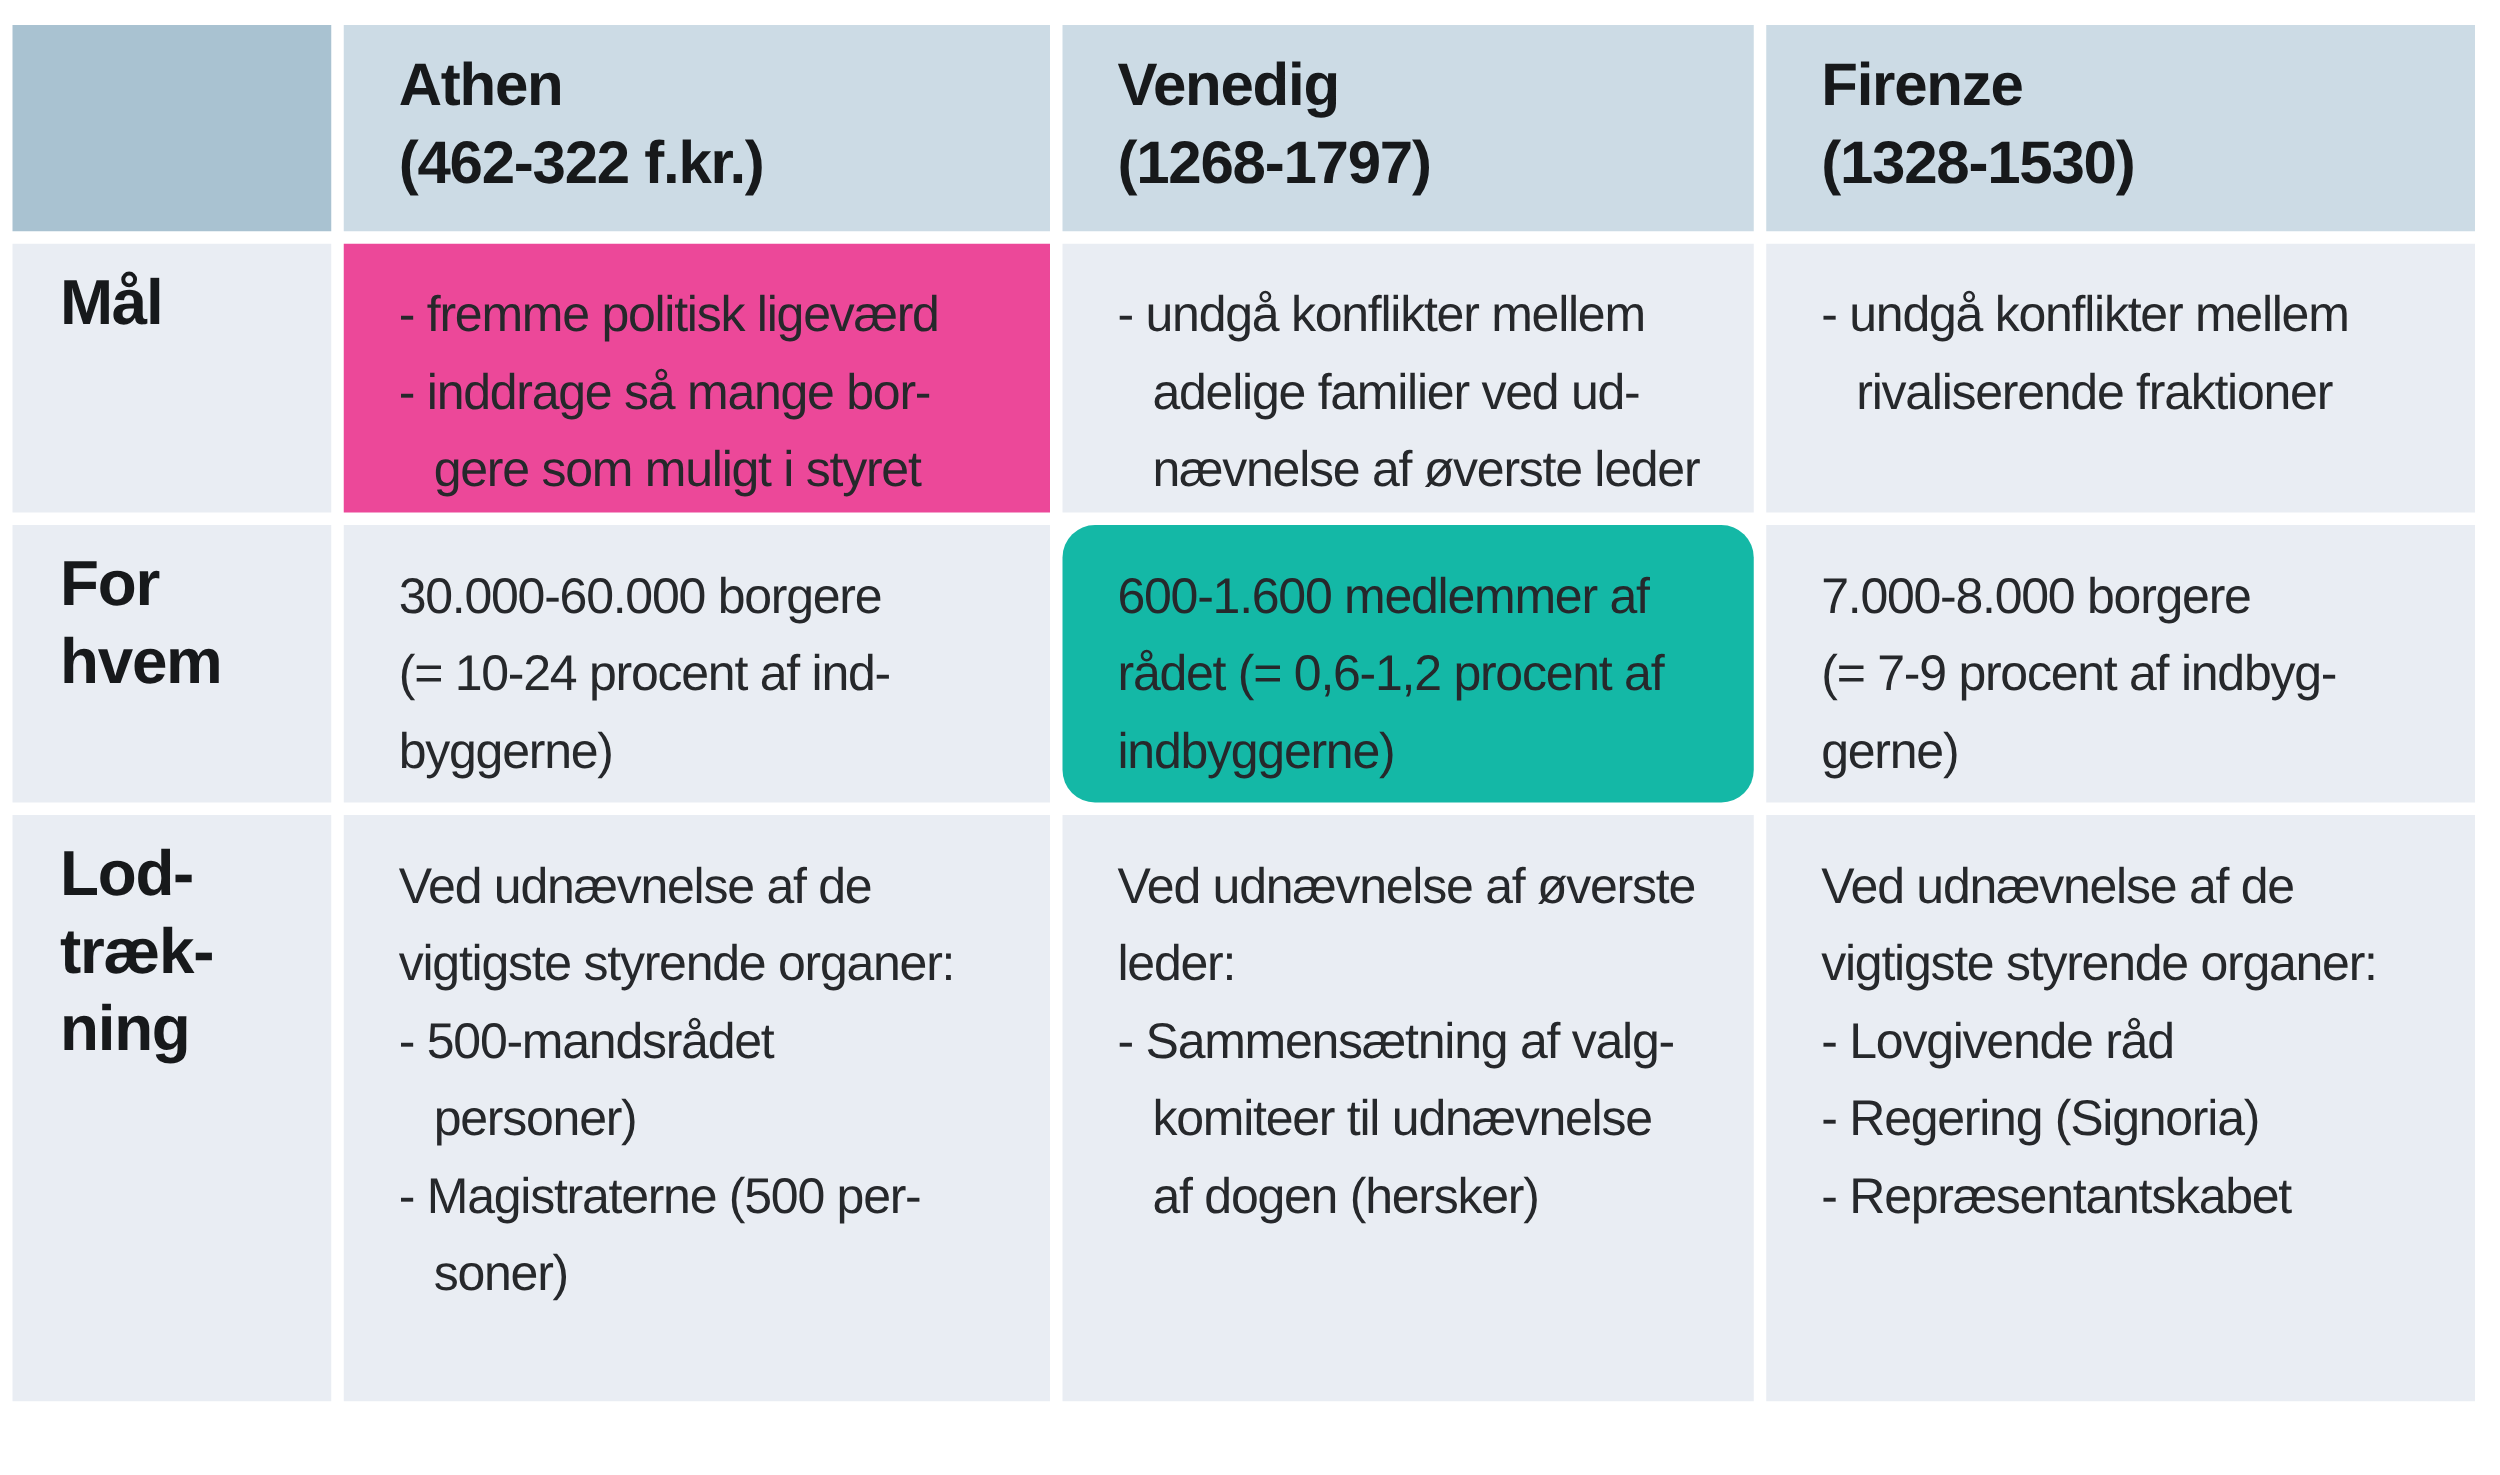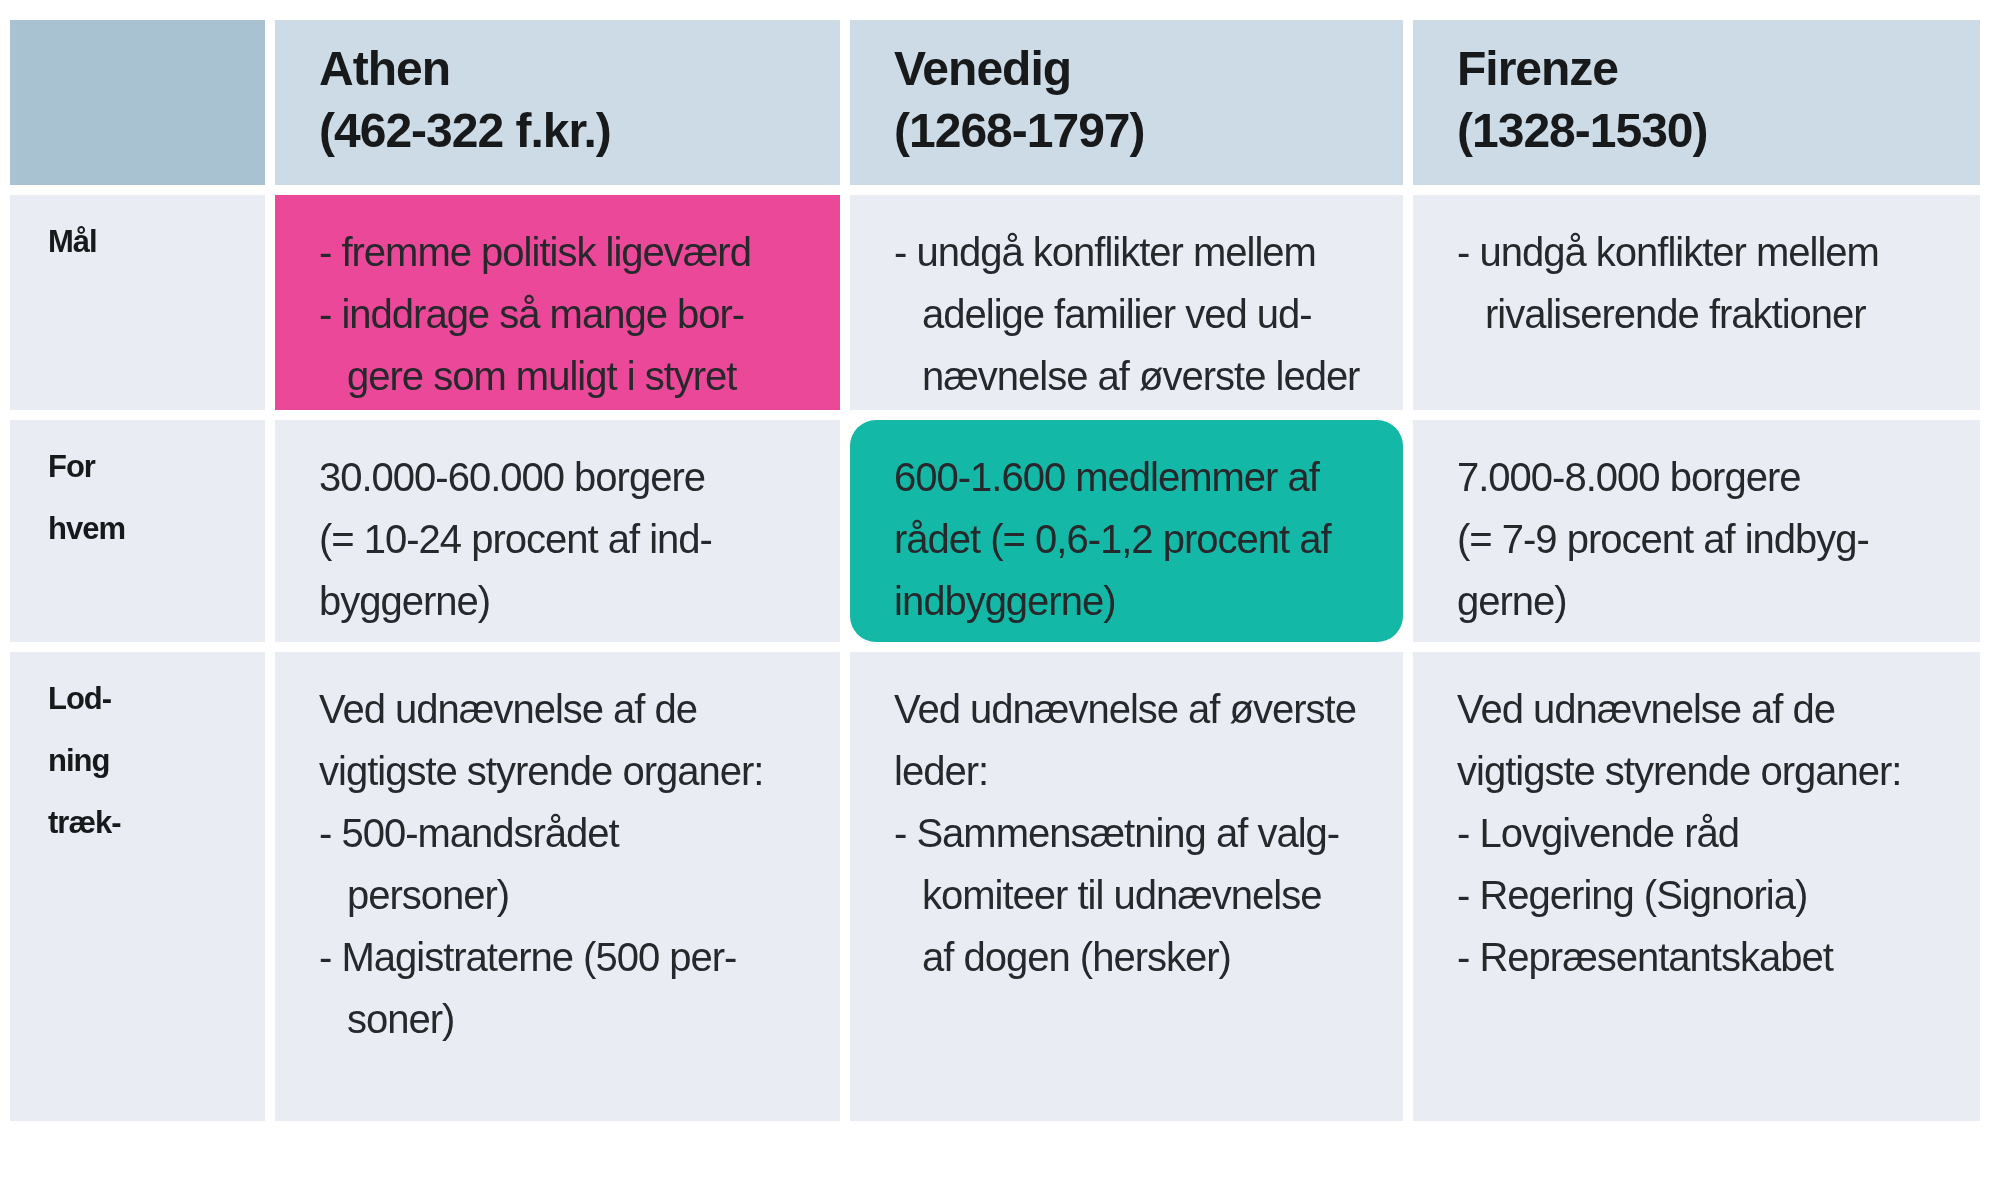--- a/index.html
+++ b/index.html
@@ -28,21 +28,21 @@
   }
   .cell.corner{ padding:0; }
   .cell.colhead{
     font-weight:bold;
     font-size:48px;
     color:#17191b;
     padding-top:18px;
   }
   .cell.rowlabel{
     font-weight:bold;
-    font-size:31px;
+    font-size:51px;
     color:#17191b;
     padding-left:38px;
     padding-top:16px;
   }
   .line{ white-space:nowrap; }
   .line.indent{ padding-left:28px; }
 </style>
 </head>
 <body>
 
@@ -91,22 +91,22 @@
       <div class="line">rådet (= 0,6-1,2 procent af</div>
       <div class="line">indbyggerne)</div>
     </div>
     <div class="cell content" style="background: rgb(233, 237, 243);">
       <div class="line">7.000-8.000 borgere</div>
       <div class="line">(= 7-9 procent af indbyg-</div>
       <div class="line">gerne)</div>
     </div>
     <div class="cell rowlabel" style="background: rgb(233, 237, 243);">
       <div class="line">Lod-</div>
+      <div class="line">træk-</div>
       <div class="line">ning</div>
-      <div class="line">træk-</div>
     </div>
     <div class="cell content" style="background: rgb(233, 237, 243);">
       <div class="line">Ved udnævnelse af de</div>
       <div class="line">vigtigste styrende organer:</div>
       <div class="line">- 500-mandsrådet</div>
       <div class="line indent">personer)</div>
       <div class="line">- Magistraterne (500 per-</div>
       <div class="line indent">soner)</div>
     </div>
     <div class="cell content" style="background: rgb(233, 237, 243);">

